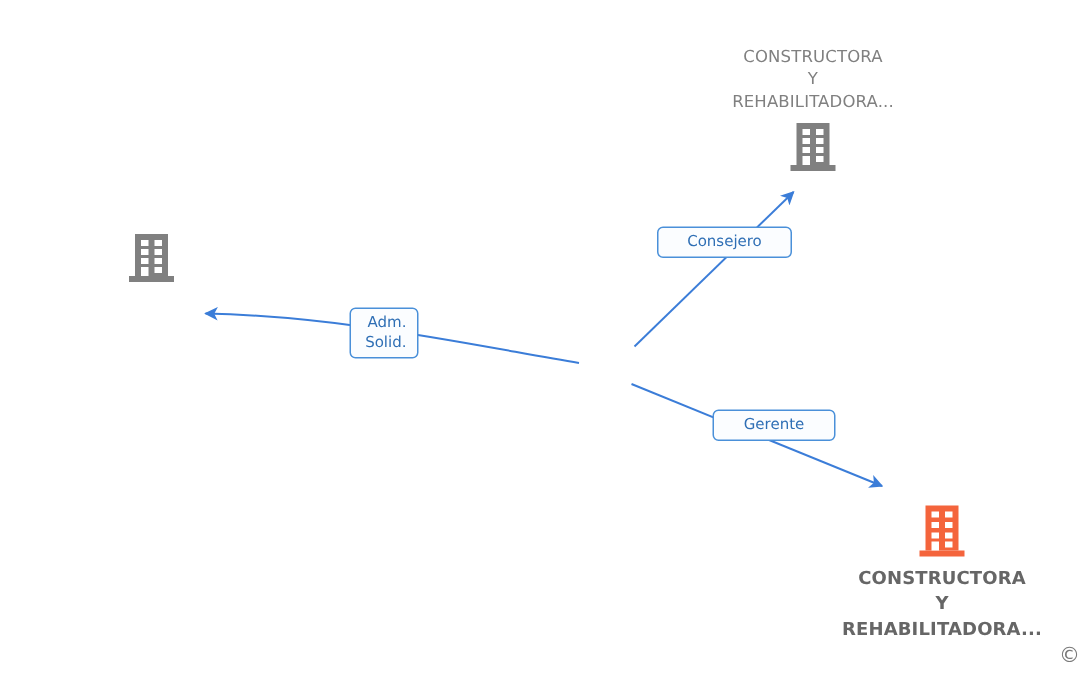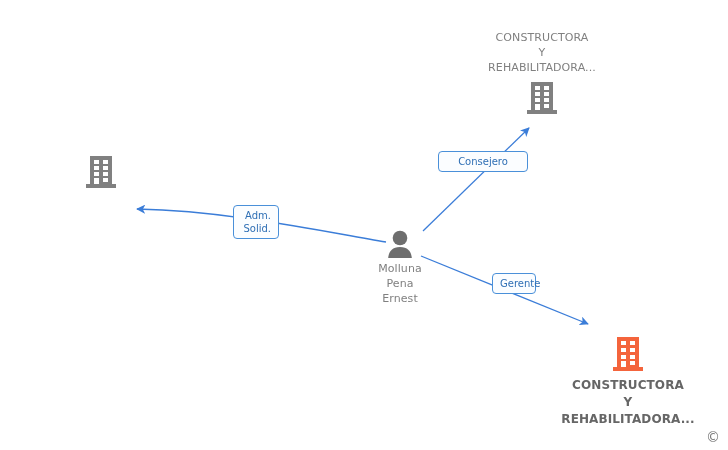--- a/index.html
+++ b/index.html
@@ -142,31 +142,20 @@
         <rect x="9" y="11" width="5" height="4" fill="#ffffff"></rect>
         <rect x="18" y="11" width="5" height="4" fill="#ffffff"></rect>
         <rect x="9" y="17" width="5" height="4" fill="#ffffff"></rect>
         <rect x="18" y="17" width="5" height="4" fill="#ffffff"></rect>
         <rect x="9" y="23" width="5" height="6" fill="#ffffff"></rect>
         <rect x="18" y="23" width="5" height="4" fill="#ffffff"></rect>
       </svg>
     </div>
   </div>
 
-  <div class="node" style="left:400px; top:230px;">
-    <div class="glyph">
-      <svg width="30" height="28" viewBox="0 0 30 28" xmlns="http://www.w3.org/2000/svg">
-        <circle cx="15" cy="8" r="7.3" fill="#6e6e6e"></circle>
-        <path d="M 15 17 C 6.5 17, 3.6 22.5, 3.2 28 L 26.8 28 C 26.4 22.5, 23.5 17, 15 17 Z" fill="#6e6e6e"></path>
-      </svg>
-    </div>
-    <div class="caption" style="margin-top:3px;">Molluna
-Pena
-Ernest</div>
-  </div>
 
   <div class="node" style="left:628px; top:336px;">
     <div class="glyph">
       <svg width="32" height="36" viewBox="0 0 32 36" xmlns="http://www.w3.org/2000/svg">
         <rect x="5" y="1" width="22" height="30" fill="#f4643c"></rect>
         <rect x="1" y="31" width="30" height="4" fill="#f4643c"></rect>
         <rect x="9" y="5" width="5" height="4" fill="#ffffff"></rect>
         <rect x="18" y="5" width="5" height="4" fill="#ffffff"></rect>
         <rect x="9" y="12" width="5" height="4" fill="#ffffff"></rect>
         <rect x="18" y="12" width="5" height="4" fill="#ffffff"></rect>
@@ -179,19 +168,19 @@
     <div class="caption focus-caption" style="margin-top:5px;">CONSTRUCTORA
 Y
 REHABILITADORA...</div>
   </div>
 
   <div class="rel-label" style="left:438px; top:151px; width:90px;">Consejero</div>
 
   <div class="rel-label" style="left:233px; top:205px; width:46px; text-align:right; padding-left:8px;">Adm.
 Solid.</div>
 
-  <div class="rel-label" style="left:492px; top:273px; width:44px;">Gerente</div>
+  <div class="rel-label" style="left:475px; top:273px; width:82px;">Gerente</div>
 
   <div id="watermark">
     <span class="copy">©</span>
   </div>
 
 </div>
 
 </body></html>

